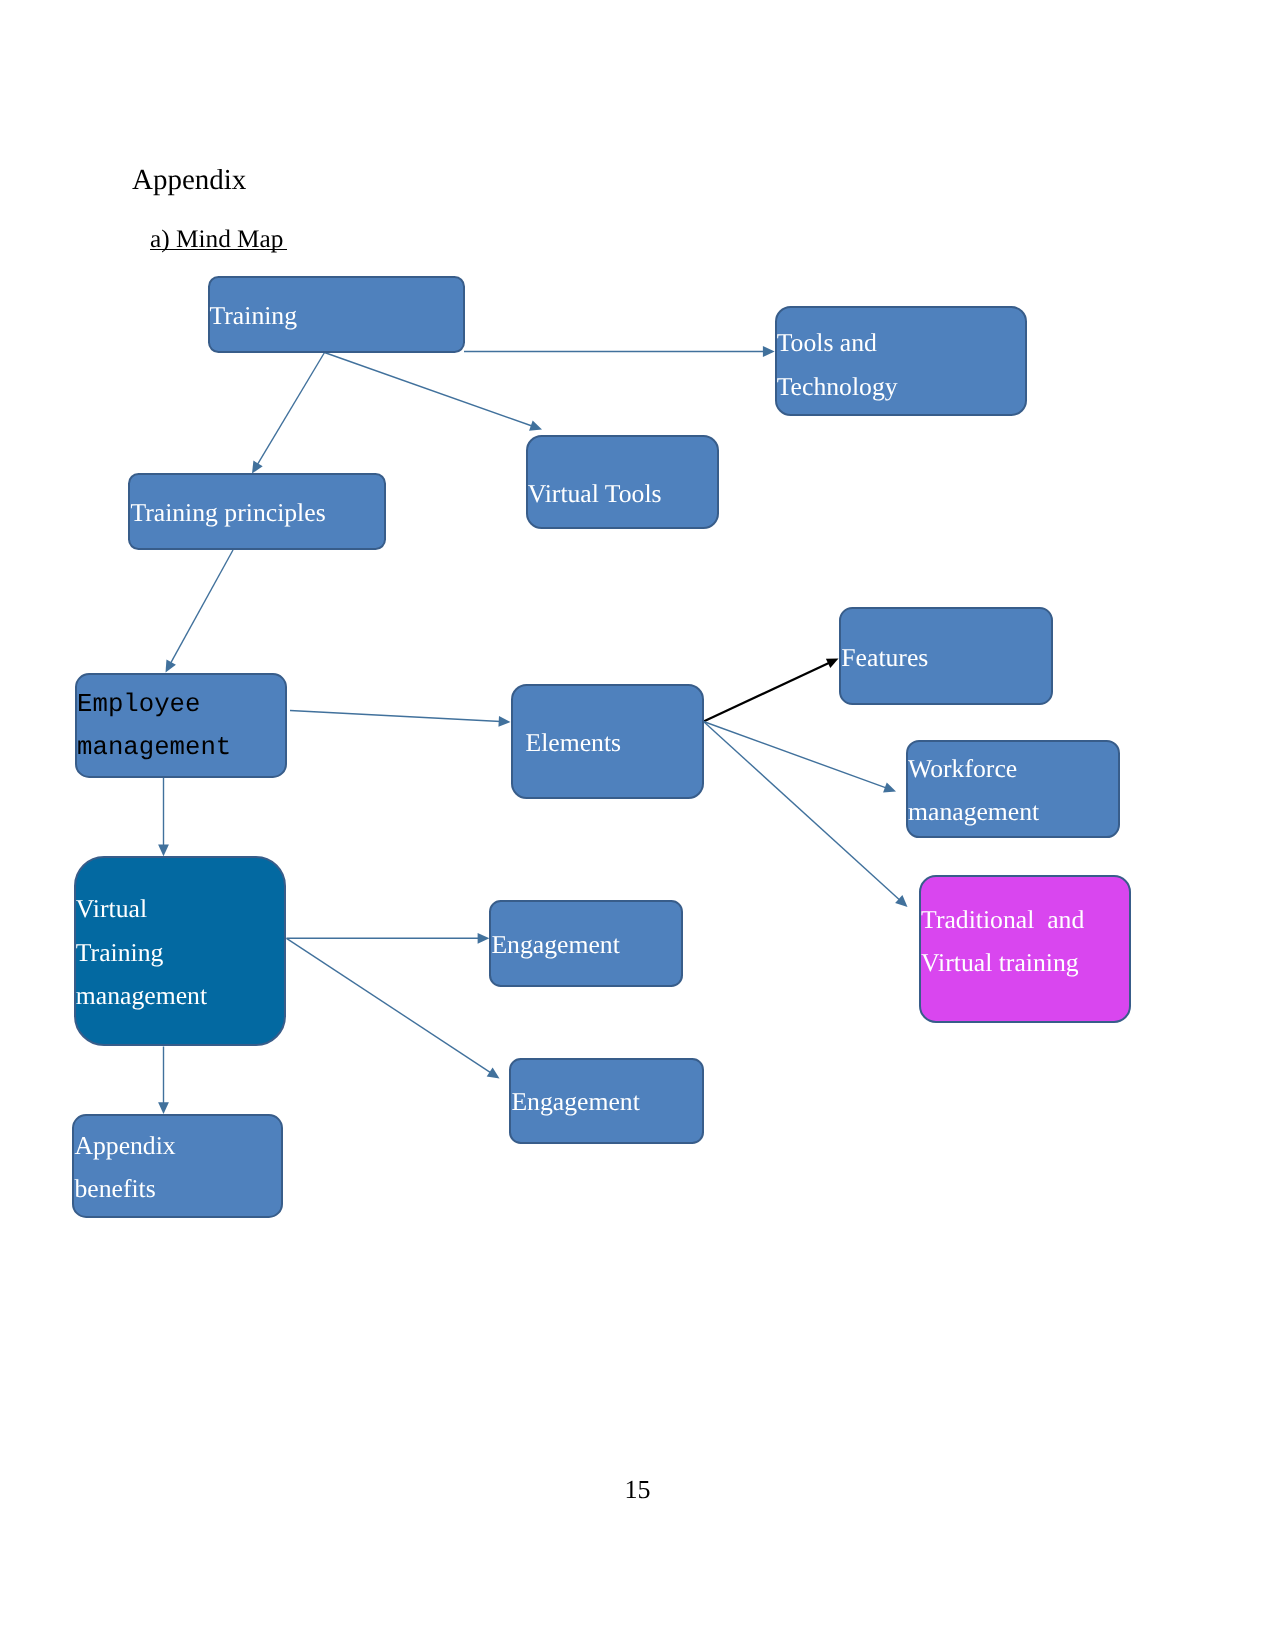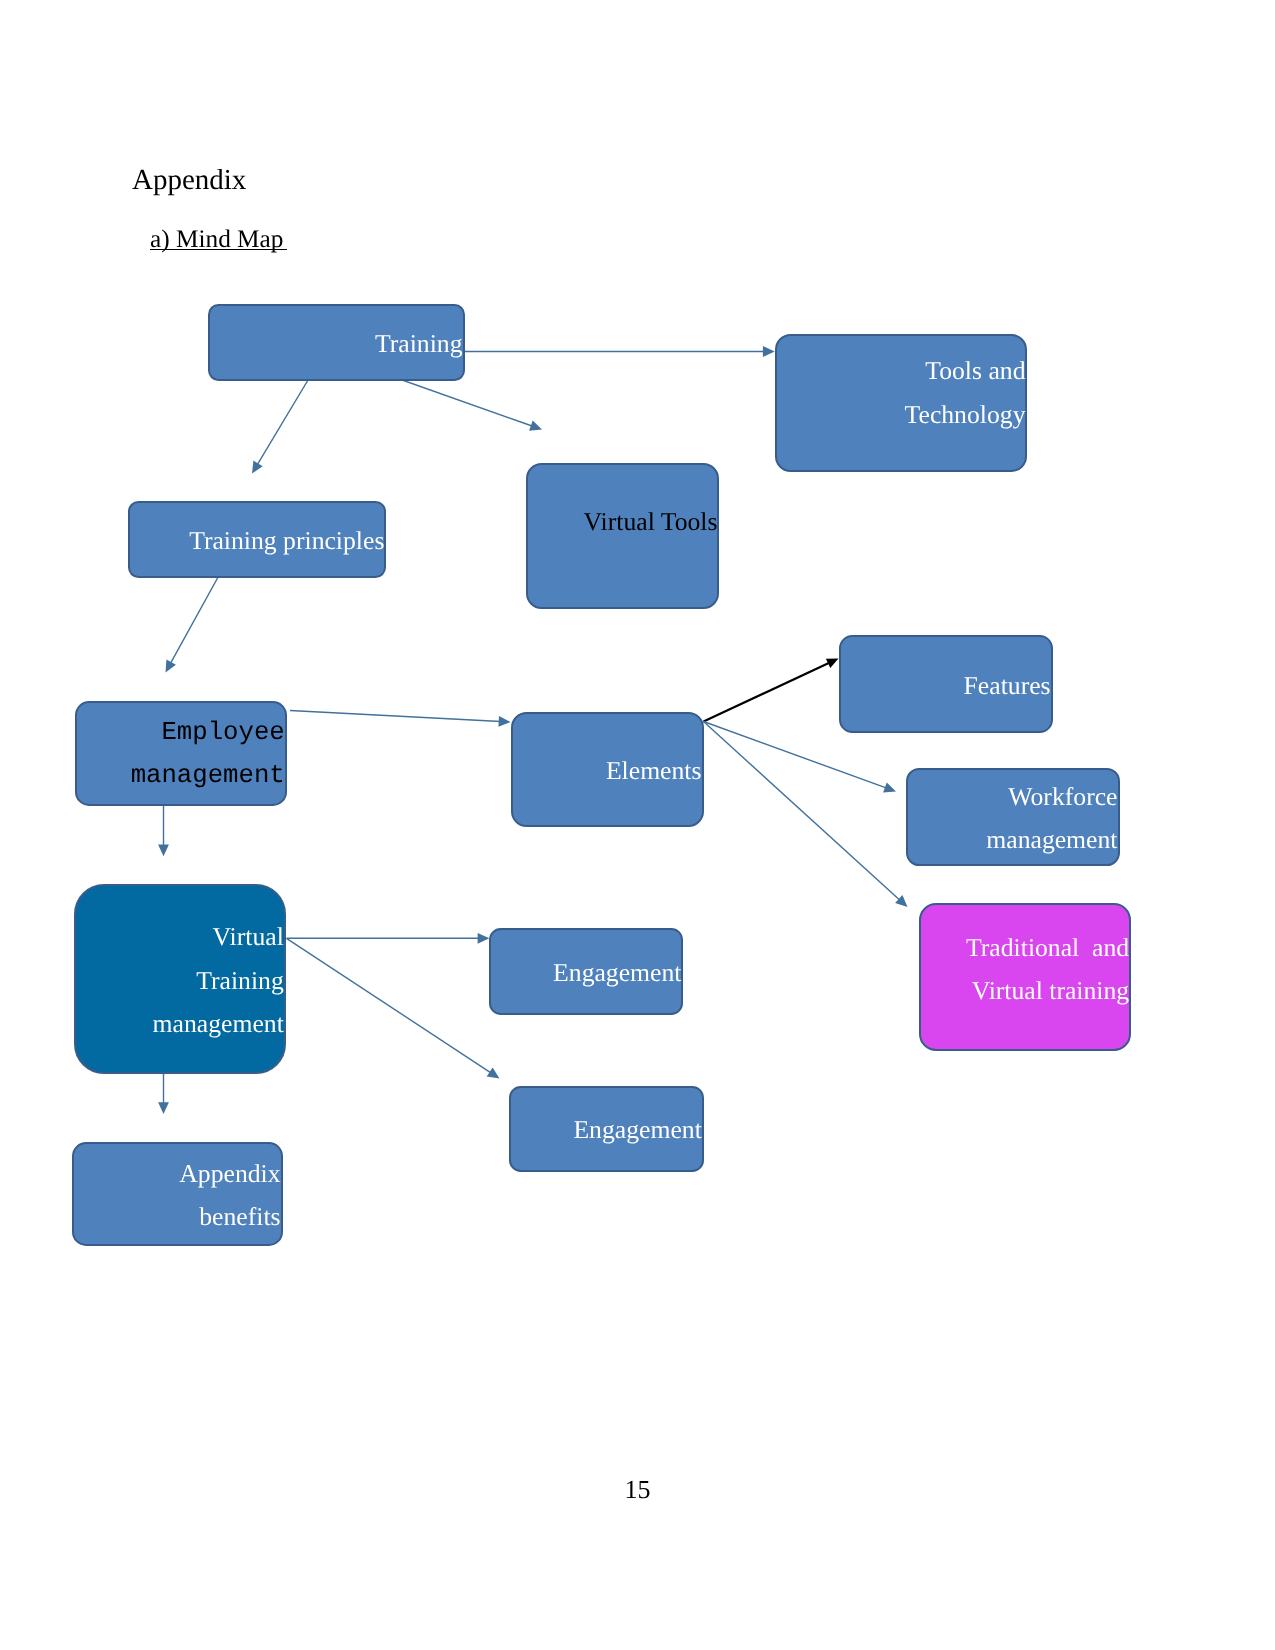--- a/index.html
+++ b/index.html
@@ -7,21 +7,21 @@
   body{width:1275px;height:1650px;position:relative;overflow:hidden;
        font-family:"Liberation Serif","DejaVu Serif",serif;color:#000000;
        -webkit-font-smoothing:antialiased;text-rendering:geometricPrecision;}
   .page{position:absolute;left:0;top:0;width:1275px;height:1650px;background:#ffffff;}
   #heading{position:absolute;left:132px;top:0;font-weight:normal;line-height:1;white-space:pre;}
   #subheading{position:absolute;left:150px;top:0;line-height:1;white-space:pre;}
   #subheading-underline{position:absolute;left:150px;height:0;border-top:1.6px solid #000000;}
   #pagenum{position:absolute;left:0;top:0;width:1275px;text-align:center;line-height:1;}
   svg.diagram{position:absolute;left:0;top:0;width:1275px;height:1650px;
               pointer-events:none;shape-rendering:geometricPrecision;}
-  .nodebox{position:absolute;box-sizing:border-box;text-align:right;color:#ffffff;margin-top:28px;}
+  .nodebox{position:absolute;box-sizing:border-box;text-align:left;color:#ffffff;}
   .nodebox .tline{position:absolute;left:0;right:0;display:block;white-space:pre;}
 </style>
 </head>
 <body>
 
 <div class="page">
 
   <div id="heading" style="font-size: 29px; top: 166px;">Appendix</div>
 
   <div id="subheading" style="font-size: 25.3px; top: 226.5px;">a) Mind Map </div>
@@ -77,25 +77,25 @@
         <line x1="163.5" y1="1046.5" x2="163.5" y2="1104.2" stroke="#41719c" stroke-width="1.4"></line>
         <polygon points="163.5,1114 158.1,1102.2 168.9,1102.2" fill="#41719c"></polygon>
       </g>
     </g>
   </svg>
 
   <div id="nodes">
     <div class="nodebox" style="left: 207.5px; top: 276px; width: 257px; height: 77px; border-radius: 10.4px; border: 2.2px solid rgb(56, 93, 138); background: rgb(79, 129, 189); color: rgb(255, 255, 255); font-size: 25.7px;">
       <span class="tline" style="line-height: 43.2px; top: 15.8288px;">Training</span>
     </div>
-    <div class="nodebox" style="left: 774.7px; top: 306px; width: 252.8px; height: 138px; border-radius: 15.6px; border: 2.2px solid rgb(56, 93, 138); background: rgb(79, 129, 189); color: rgb(255, 255, 255); font-size: 25.7px; font-family: Liberation Serif, serif;">
+    <div class="nodebox" style="left: 774.7px; top: 306px; width: 252.8px; height: 110px; border-radius: 15.6px; border: 2.2px solid rgb(56, 93, 138); background: rgb(79, 129, 189); color: rgb(255, 255, 255); font-size: 25.7px; font-family: Liberation Serif, serif;">
       <span class="tline" style="line-height: 43.2px; top: 13.3788px;">Tools and</span>
       <span class="tline" style="line-height: 43.2px; top: 56.5788px;">Technology</span>
     </div>
-    <div class="nodebox" style="left: 525.7px; top: 435px; width: 193.8px; height: 146px; border-radius: 15.5px; border: 2.2px solid rgb(56, 93, 138); background: rgb(79, 129, 189); color: #000000; font-size: 25.7px;">
+    <div class="nodebox" style="left: 525.7px; top: 435px; width: 193.8px; height: 94px; border-radius: 15.5px; border: 2.2px solid rgb(56, 93, 138); background: rgb(79, 129, 189); color: #ffffff; font-size: 25.7px;">
       <span class="tline" style="line-height: 43.2px; top: 34.8788px;">Virtual Tools</span>
     </div>
     <div class="nodebox" style="left: 128.4px; top: 473.1px; width: 258px; height: 77.4px; border-radius: 10.4px; border: 2.2px solid rgb(56, 93, 138); background: rgb(79, 129, 189); color: rgb(255, 255, 255); font-size: 25.7px;">
       <span class="tline" style="line-height: 43.2px; top: 16.0288px;">Training principles</span>
     </div>
     <div class="nodebox" style="left: 839.3px; top: 607px; width: 213.3px; height: 98.4px; border-radius: 13.3px; border: 2.2px solid rgb(56, 93, 138); background: rgb(79, 129, 189); color: rgb(255, 255, 255); font-size: 25.7px;">
       <span class="tline" style="line-height: 43.2px; top: 26.5288px;">Features</span>
     </div>
     <div class="nodebox" style="left: 75.1px; top: 673.2px; width: 211.7px; height: 104.4px; border-radius: 14.1px; border: 2.2px solid rgb(56, 93, 138); background: rgb(79, 129, 189); color: #000000; font-size: 25.7px; font-family: Liberation Mono, monospace;">
       <span class="tline" style="line-height: 43.2px; top: 7.92882px;">Employee</span>

